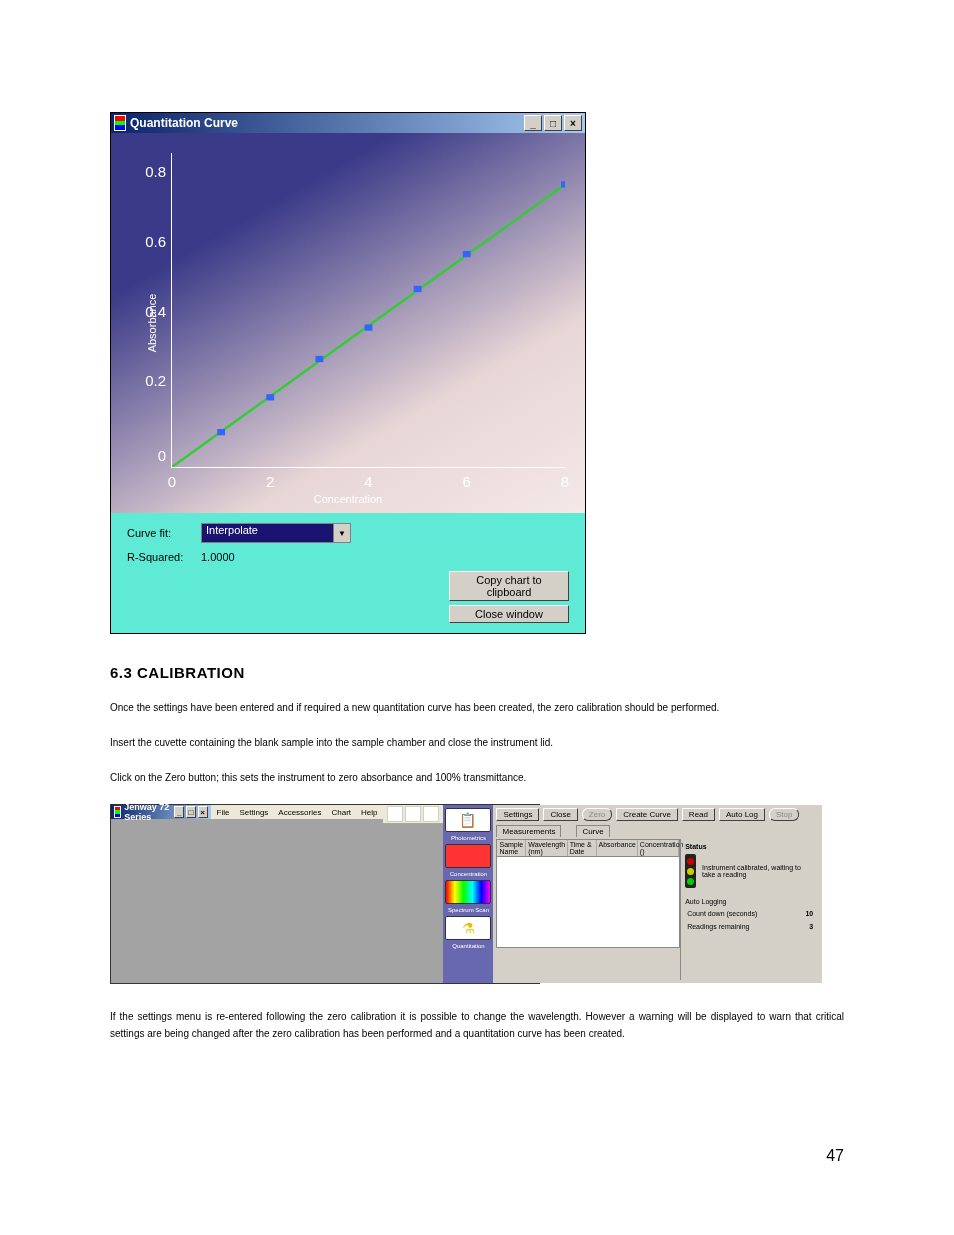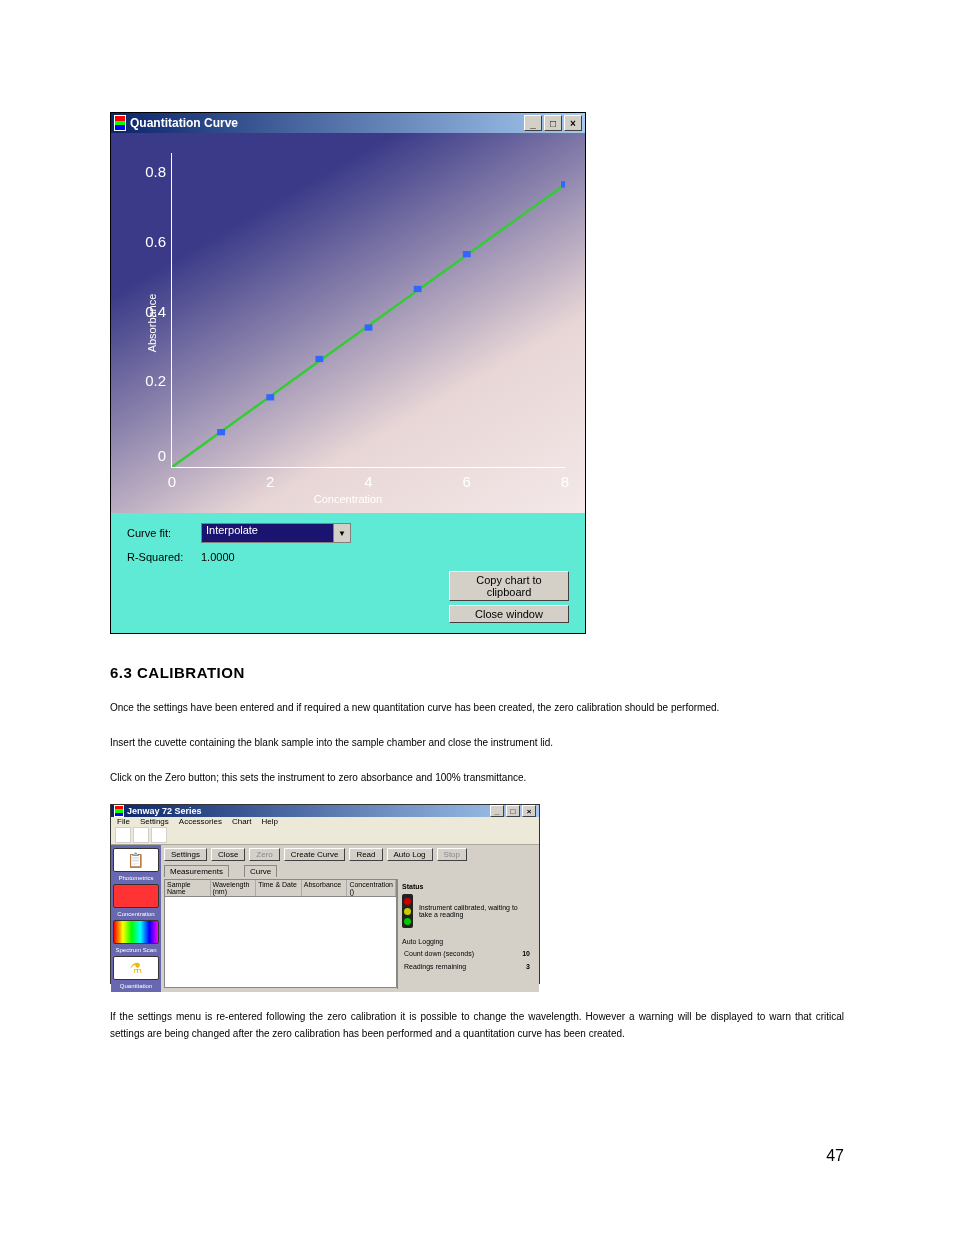--- a/index.html
+++ b/index.html
@@ -116,43 +116,43 @@
     cursor: pointer;
   }
   .side-text { flex:1; font-size:15px; line-height:1.7; }
   .side-text p { margin: 0 0 18px 0; }
   h2 { font-size: 15px; letter-spacing: 0.5px; margin: 30px 0 18px 0; }
   .body-p { font-size:10px; line-height: 1.7; text-align: justify; margin: 0 0 18px 0;}
   .row2 { display:flex; gap:24px; margin-top: 10px;}
   .j72-window {
     width: 430px; height: 180px;
     border: 1px solid #333;
-    background:#a16207;
+    background:#a3a3a3;
     font-family: Tahoma, Arial, sans-serif; font-size:8px;
-    display:flex; flex-direction:column;
+    display:flex; flex-direction:row;
     box-sizing:border-box;
   }
   .j72-title {
     height:14px; background: linear-gradient(to right,#0a246a,#a6caf0);
     color:#fff; display:flex; align-items:center; padding:0 3px;
     font-weight:bold; font-size:9px;
   }
   .j72-title .stripe { width:8px;height:10px;margin-right:3px;
     background:linear-gradient(to bottom,#f00 0 33%,#0f0 33% 66%,#00f 66% 100%);
     border:1px solid #fff;}
   .j72-menubar { height:14px; background:#ece9d8; display:flex; gap:10px; padding:0 6px; align-items:center; font-size:8px; color:#000;}
   .j72-toolbar { height:16px; background:#ece9d8; border-bottom:1px solid #aca899; display:flex; gap:2px; padding:1px 4px; align-items:center;}
   .tbicon { width:14px;height:14px;border:1px solid #d4d0c8;background:#fff;}
   .j72-body { flex:1; display:flex; background:#d4d0c8;}
   .j72-sidebar { width:46px; background:#6868b0; display:flex; flex-direction:column; gap:3px; padding:3px 2px; color:#fff; font-size:6px; text-align:center;}
   .sico { background:#fff; border:1px solid #333; border-radius:2px; height:22px; display:flex;align-items:center;justify-content:center; font-size:14px;}
   .j72-main { flex:1; padding:3px; display:flex; flex-direction:column;}
   .btnrow { display:flex; gap:4px; margin-bottom:4px; }
   .mbtn { background:#d4d0c8; border:1px solid #fff; border-right-color:#404040;border-bottom-color:#404040; padding:1px 6px; font-size:8px; text-align:center; cursor:pointer;}
-  .mbtn.dim { color:#888; }
+  .mbtn.dim { color:#888;border-radius:6px; }
   .tabbar { display:flex; gap:15px; font-size:8px; margin-bottom:2px;}
   .tabbar span { padding:1px 5px; border:1px solid #888; border-bottom:none; background:#d4d0c8;}
   .tblhdr { display:flex; background:#d4d0c8; border:1px solid #888; font-size:7px;}
   .tblhdr div { padding:1px 2px; border-right:1px solid #aaa;}
   .j72-right { width:130px; border-left:1px solid #888; padding:4px; font-size:7px; display:flex; flex-direction:column; gap:4px;}
   .traffic { width:14px; height:30px; background:#222; border-radius:2px; display:flex; flex-direction:column; align-items:center; justify-content:space-around; padding:2px 0;}
   .light { width:7px;height:7px;border-radius:50%;}
   .status-row { display:flex; gap:6px; align-items:center;}
   .al-row { display:flex; justify-content:space-between; padding:1px 2px;}
   .al-row span:last-child { font-weight:bold;}

